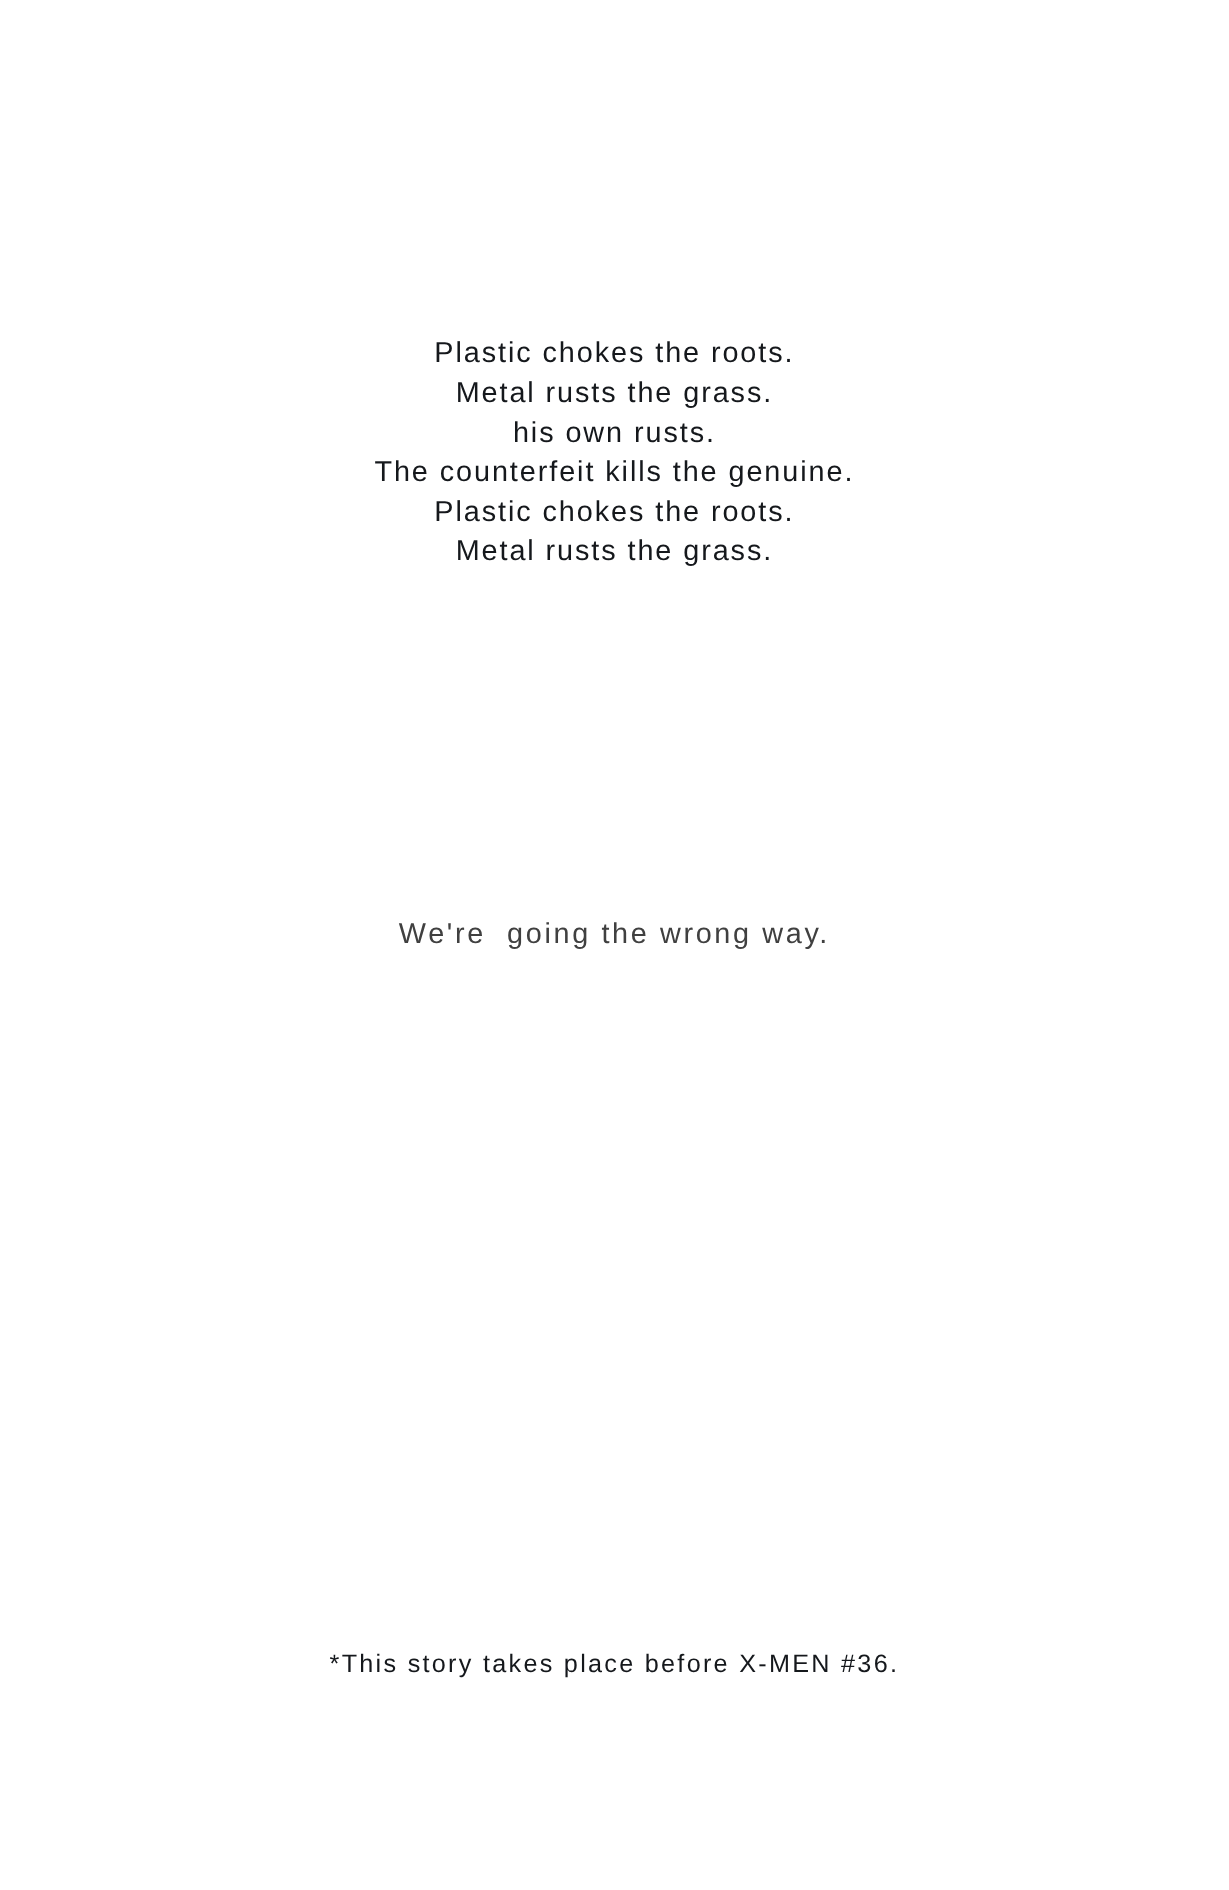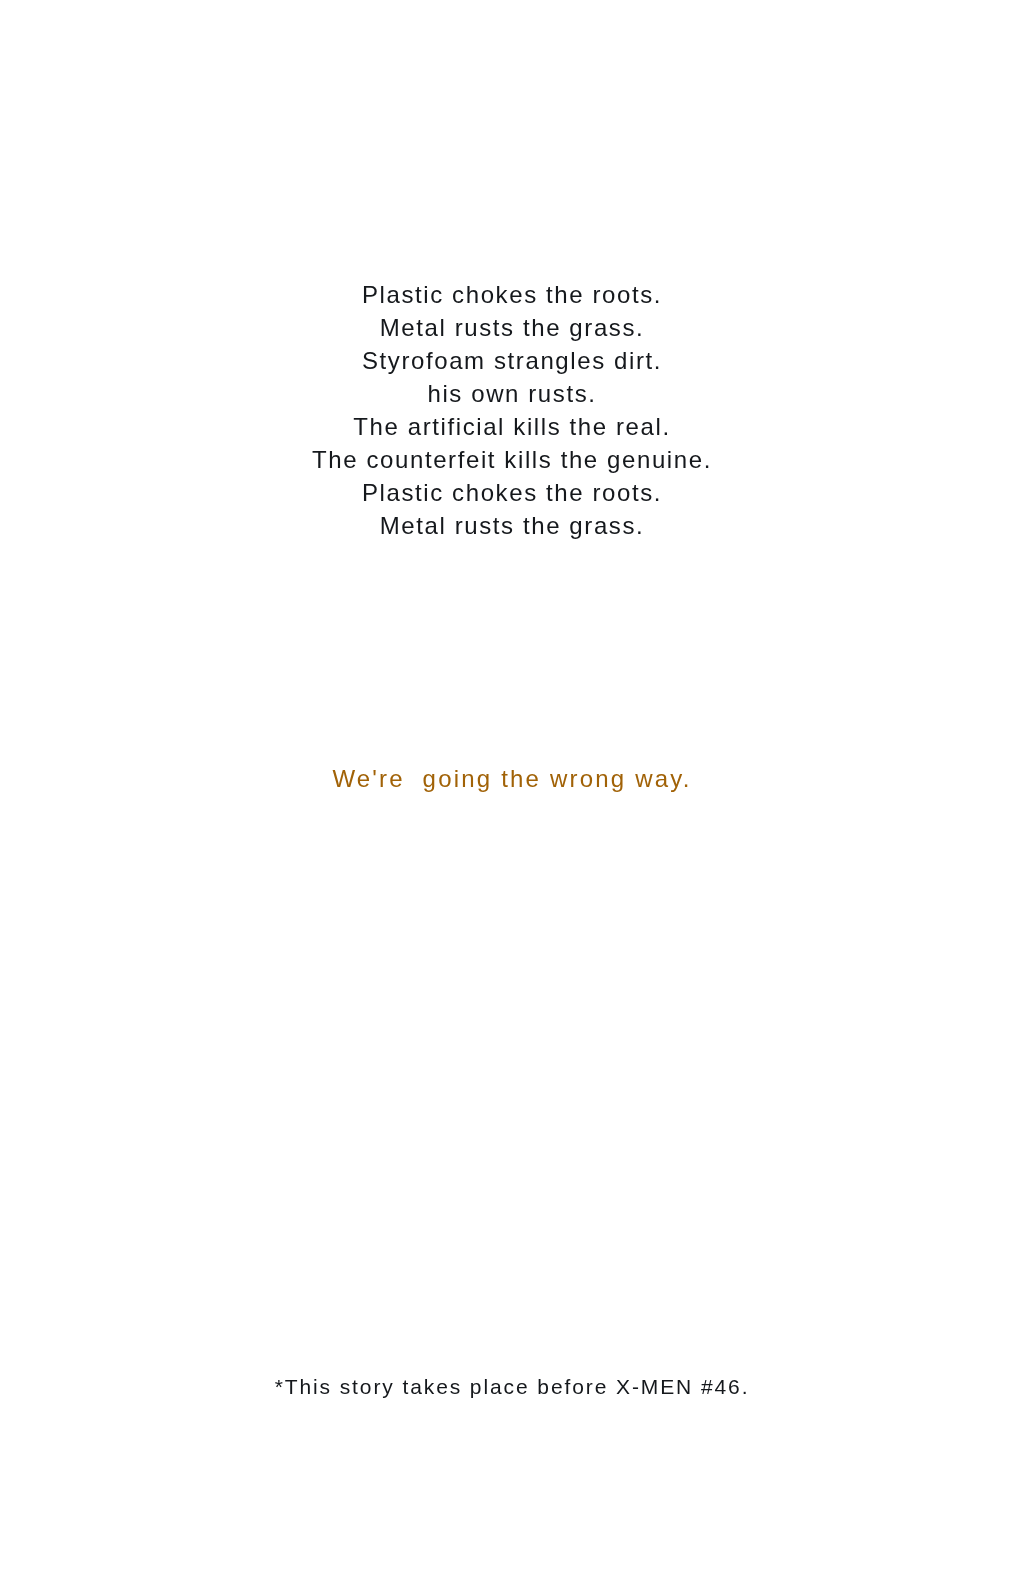--- a/index.html
+++ b/index.html
@@ -37,21 +37,21 @@
   }
   .statement {
     position: absolute;
     left: 0;
     top: 762px;
     width: 1024px;
     text-align: center;
     font-size: 24px;
     letter-spacing: 2.2px;
     line-height: 33px;
-    color: #a16207;
+    color: #404040;
     white-space: pre;
   }
   .footnote {
     position: absolute;
     left: 0;
     top: 1373px;
     width: 1024px;
     text-align: center;
     font-size: 21px;
     letter-spacing: 1.9px;
@@ -61,25 +61,23 @@
   }
 </style>
 </head>
 <body>
 
 <div class="page">
 
   <div class="poem">
     <div class="poem-line">Plastic chokes the roots.</div>
     <div class="poem-line">Metal rusts the grass.</div>
-    <div class="poem-line">Styrofoam strangles dirt.</div>
     <div class="poem-line">his own rusts.</div>
-    <div class="poem-line">The artificial kills the real.</div>
     <div class="poem-line">The counterfeit kills the genuine.</div>
     <div class="poem-line">Plastic chokes the roots.</div>
     <div class="poem-line">Metal rusts the grass.</div>
   </div>
 
   <div class="statement">We're  going the wrong way.</div>
 
-  <div class="footnote">*This story takes place before X-MEN #46.</div>
+  <div class="footnote">*This story takes place before X-MEN #36.</div>
 
 </div>
 
 </body></html>

